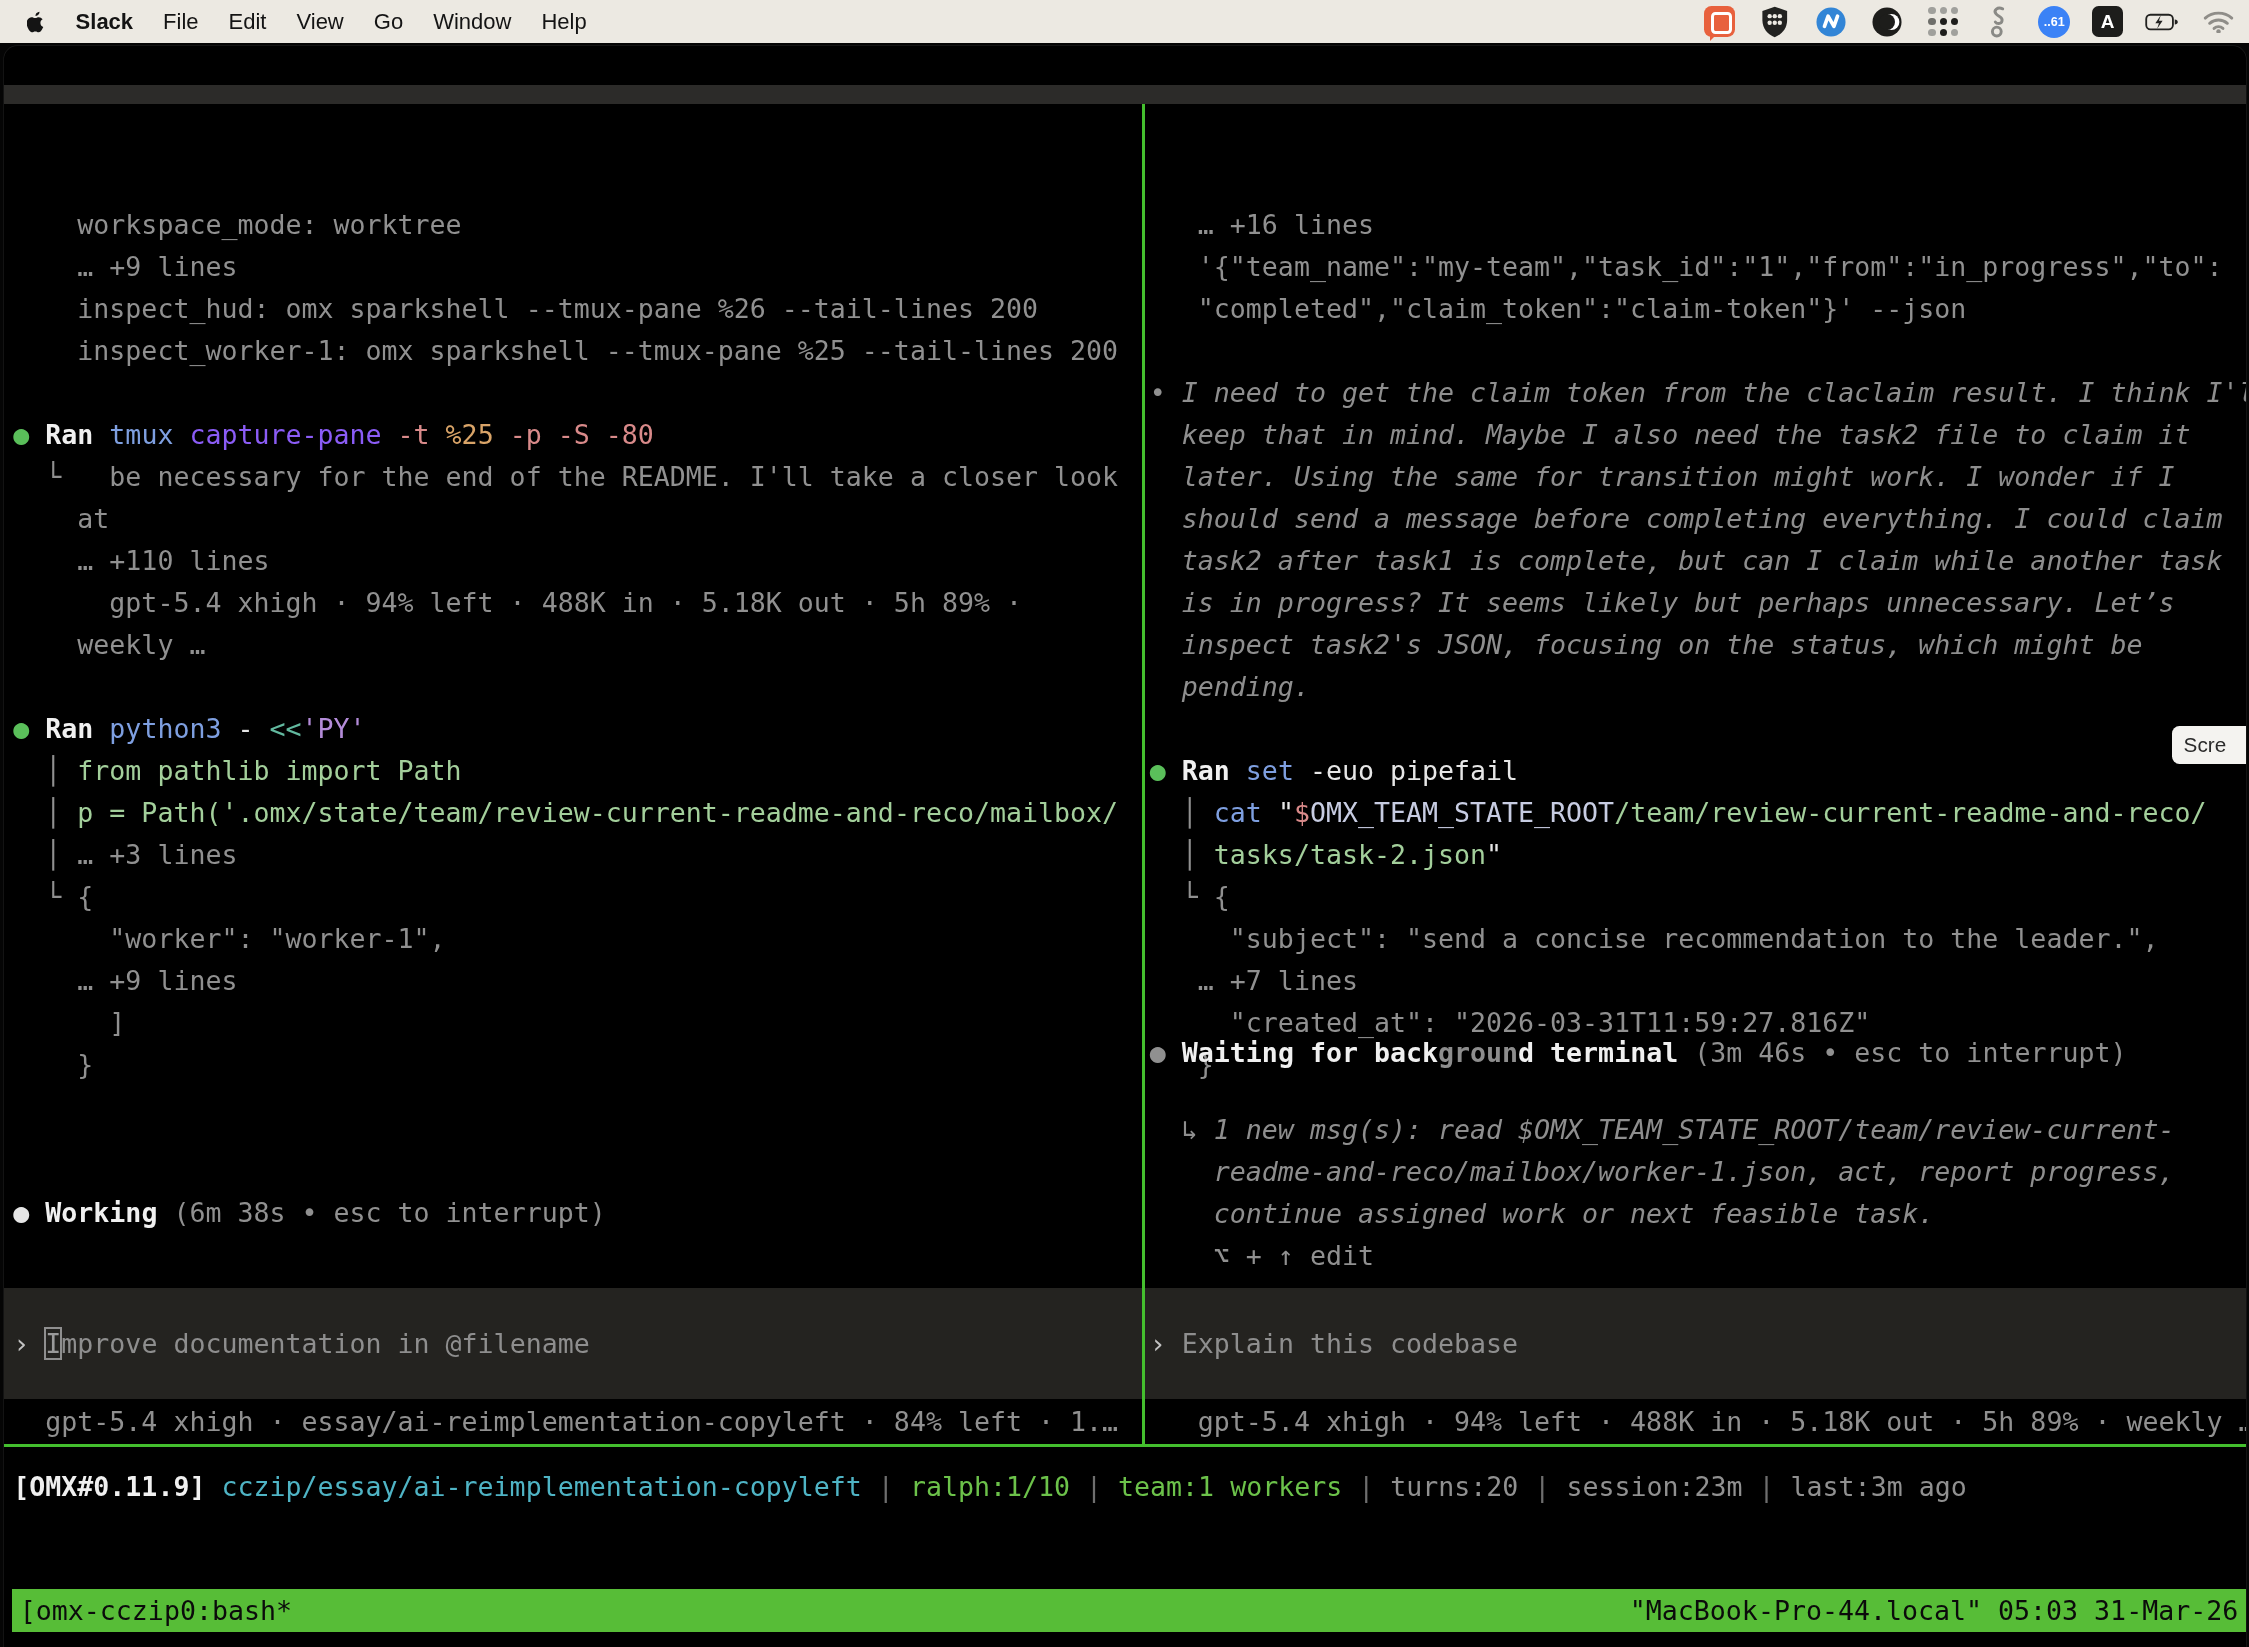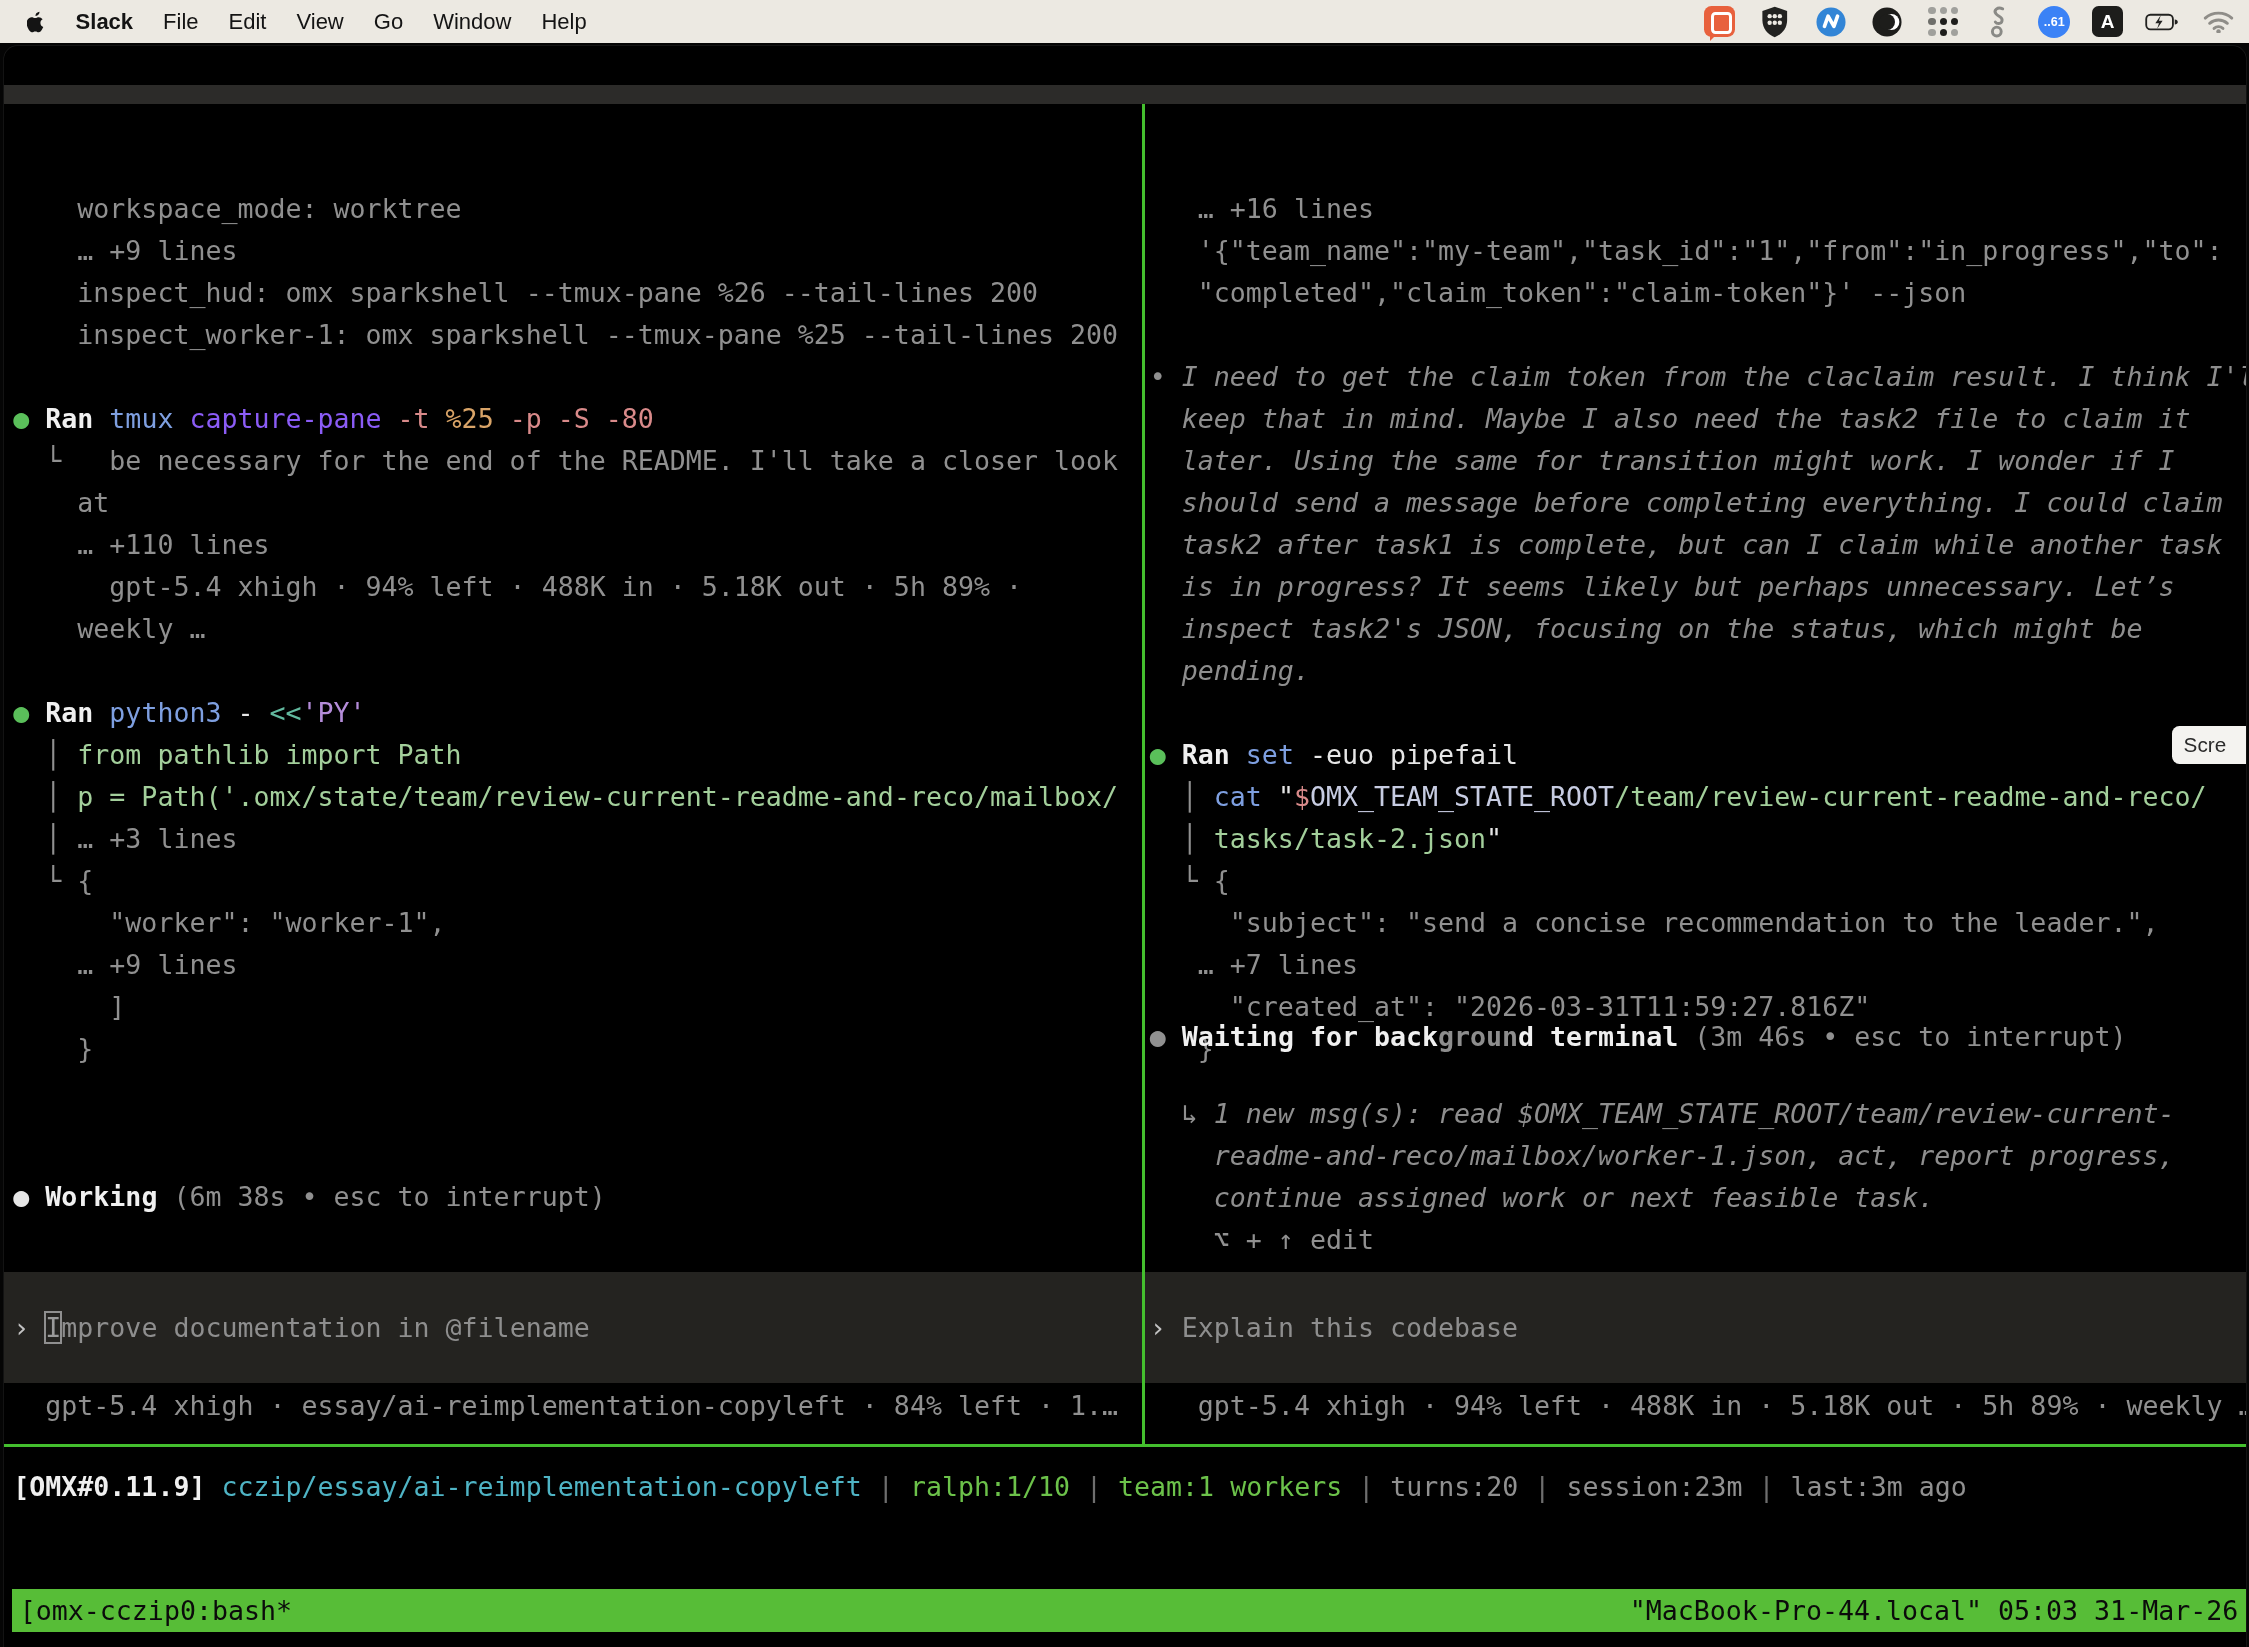--- a/index.html
+++ b/index.html
@@ -24,21 +24,21 @@
   .window{position:absolute;top:46px;left:4.4px;right:4.4px;bottom:0;background:#000;border-radius:13.3px 13.3px 0 0;overflow:hidden;box-shadow:0 0 0 0.7px #1a1a1a;}
   .titlebar{position:relative;height:58px;background:#2c2b29;display:flex;align-items:center;justify-content:center;margin-top:39px;}
   .tl-dots{position:absolute;left:11.8px;top:0;bottom:0;display:flex;align-items:center;gap:8.9px;}
   .tl-dot{width:19px;height:19px;border-radius:50%;background:#5a5952;position:relative;}
   .tl-dot.ringed:after{content:"";position:absolute;left:5.9px;top:5.9px;width:7.4px;height:7.4px;border-radius:50%;background:#2e2d2a;}
   .win-title{font-size:22px;font-weight:700;color:#9b9995;}
   .win-shortcut{position:absolute;right:19px;font-family:"DejaVu Sans",sans-serif;font-size:25px;font-weight:700;color:#7c7a75;}
 
   
   .content{position:absolute;top:58px;left:0;right:0;bottom:0;background:#000;font-family:"DejaVu Sans Mono",monospace;font-size:26.6px;line-height:42px;color:#909090;}
-  .pane{position:absolute;top:0;height:1452px;overflow:hidden;white-space:pre;}
+  .pane{position:absolute;top:16px;height:1452px;overflow:hidden;white-space:pre;}
   .pane-left{left:0;width:1138px;padding-left:0;}
   .pane-right{left:1141px;right:0;}
   .flow{padding-left:8.9px;}
   .pane-right .flow{padding-left:4.4px;}
   .tl{height:42px;white-space:pre;}
   .divider-v{position:absolute;left:1138px;top:0;width:3px;height:1340px;background:#44bf2e;}
   .divider-h{position:absolute;left:0;right:0;top:1340px;height:3px;background:#44bf2e;}
 
   
   .g{color:#909090;} .g2{color:#c2c2c2;} .w{color:#e6e6e6;}

